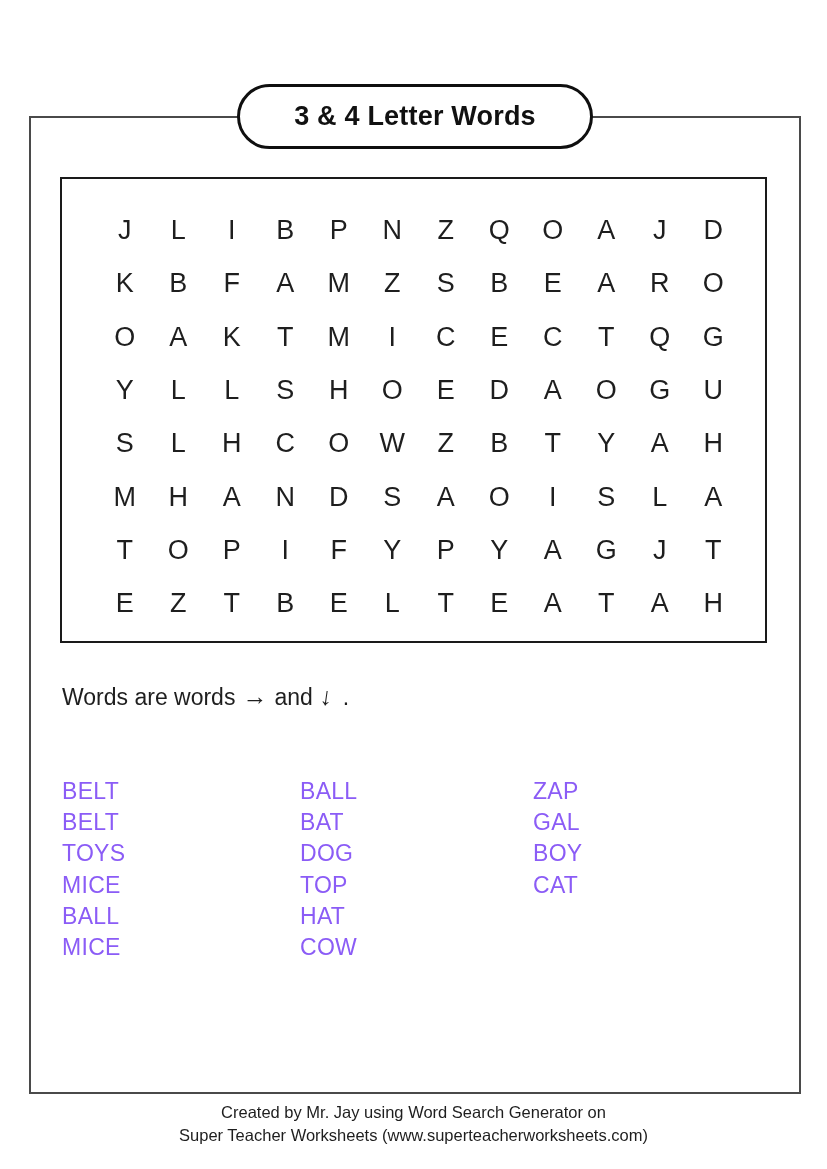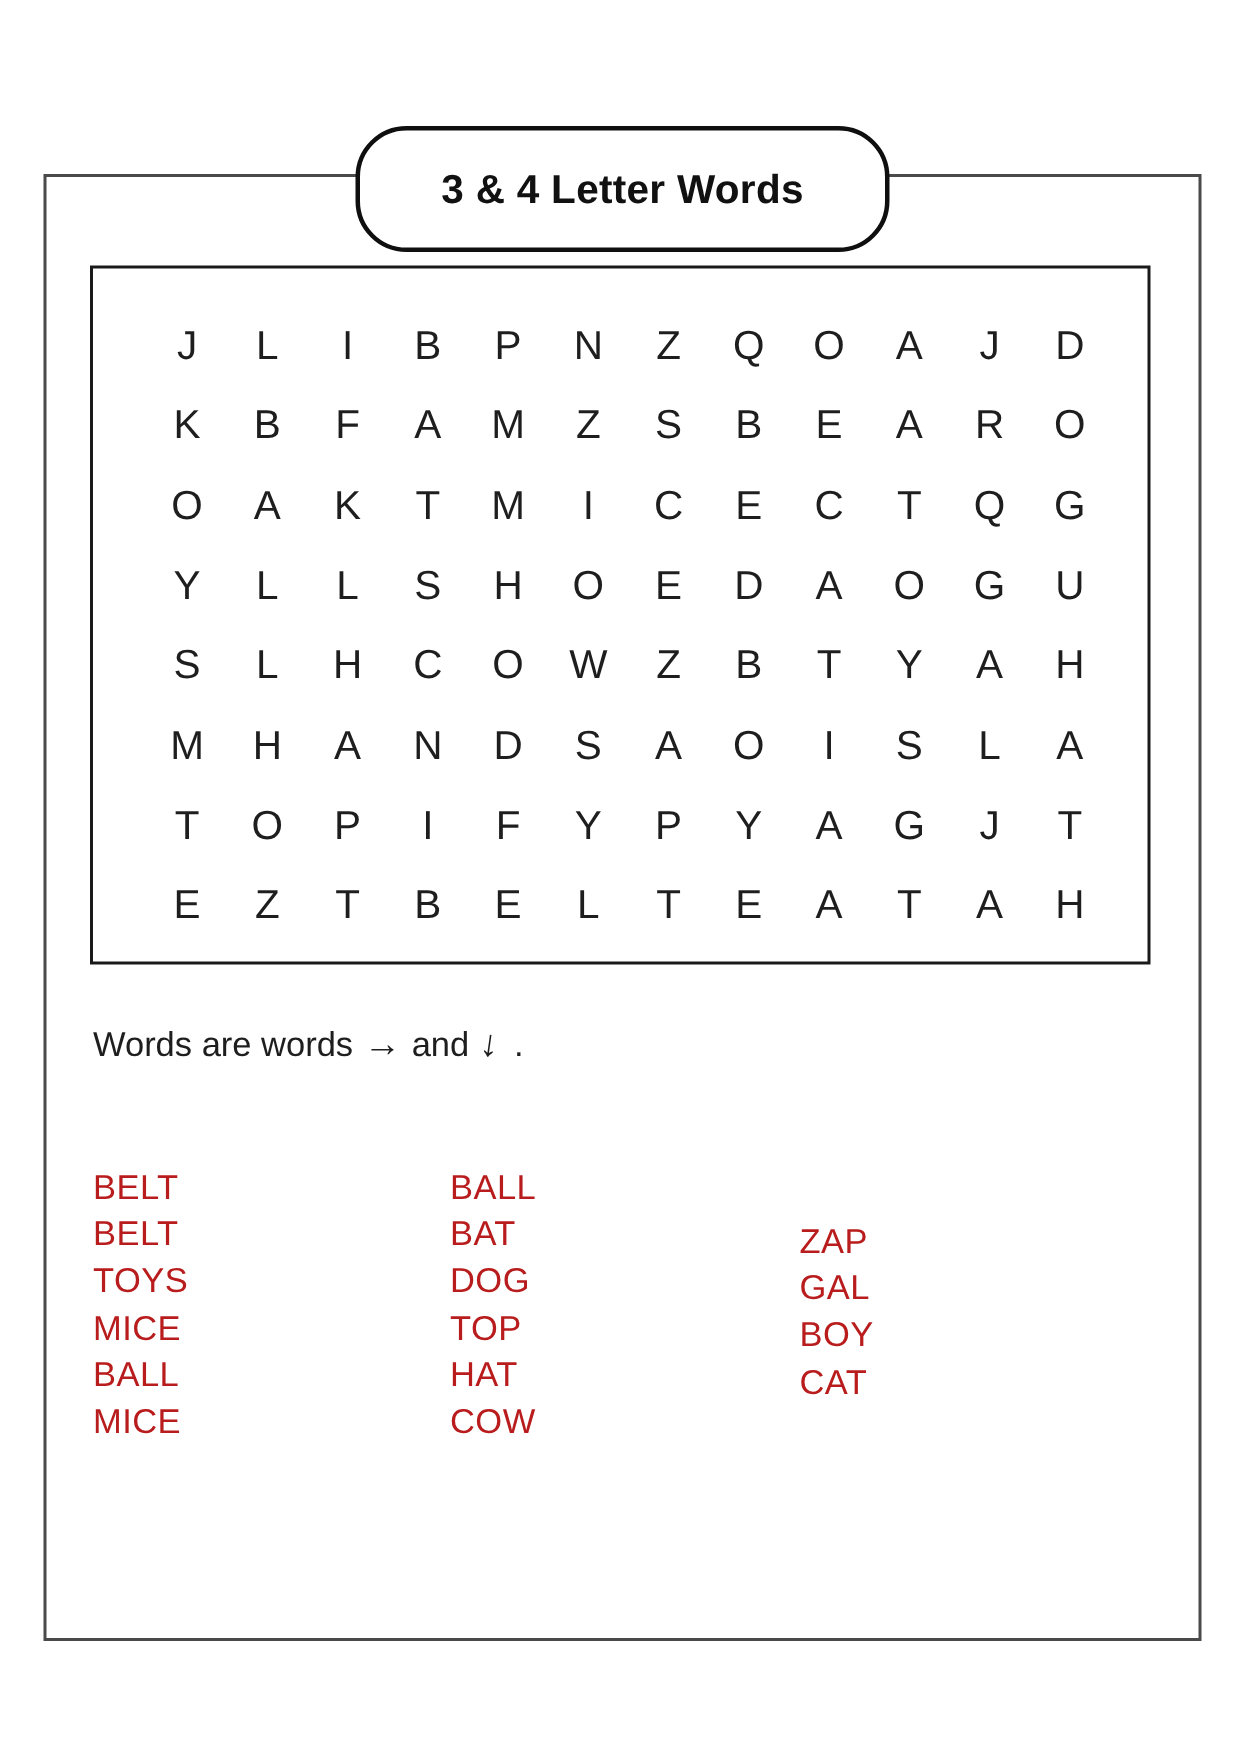--- a/index.html
+++ b/index.html
@@ -32,21 +32,21 @@
   .outer-box {
     position: absolute; left: 29px; top: 116px;
     width: 772px; height: 978px;
     border: 2px solid #4a4a4a;
     background: transparent;
   }
 
   
   .title-pill {
     position: absolute; left: 237px; top: 84px;
-    width: 356px; height: 84px;
+    width: 356px; height: 65px;
     background: #ffffff;
     border: 3px solid #0f0f0f;
     border-radius: 34px;
     display: flex; align-items: center; justify-content: center;
     z-index: 3;
   }
   .title-pill span {
     font-weight: bold; font-size: 27px; color: #111111;
     letter-spacing: 0.2px;
   }
@@ -83,23 +83,23 @@
   .arrow.down { transform: rotate(8deg); margin-right: 4px; }
 
   
   .word-list {
     position: absolute; left: 62px; top: 776px;
     width: 705px; height: 200px; z-index: 2;
   }
   .word-col { position: absolute; top: 0; }
   .word-col.c0 { left: 0; }
   .word-col.c1 { left: 238px; }
-  .word-col.c2 { left: 471px; margin-top: 36px; }
+  .word-col.c2 { left: 471px; }
   .word {
-    font-size: 23px; line-height: 31.2px; color: #b91c1c;
+    font-size: 23px; line-height: 31.2px; color: #8b5cf6;
     letter-spacing: 0.3px;
   }
 
   
   .footer {
     position: absolute; left: 0; top: 1101px; width: 827px;
     text-align: center; font-size: 16.5px; line-height: 23px;
     color: #1e1e1e; z-index: 2;
   }
 </style>
@@ -238,14 +238,18 @@
         <div class="word">COW</div>
       </div>
     <div class="word-col c2">
         <div class="word">ZAP</div>
         <div class="word">GAL</div>
         <div class="word">BOY</div>
         <div class="word">CAT</div>
       </div>
   </div>
 
+  <div class="footer">
+    <div>Created by Mr. Jay using Word Search Generator on</div>
+    <div>Super Teacher Worksheets (www.superteacherworksheets.com)</div>
+  </div>
 
 </div>
 
 </body></html>

